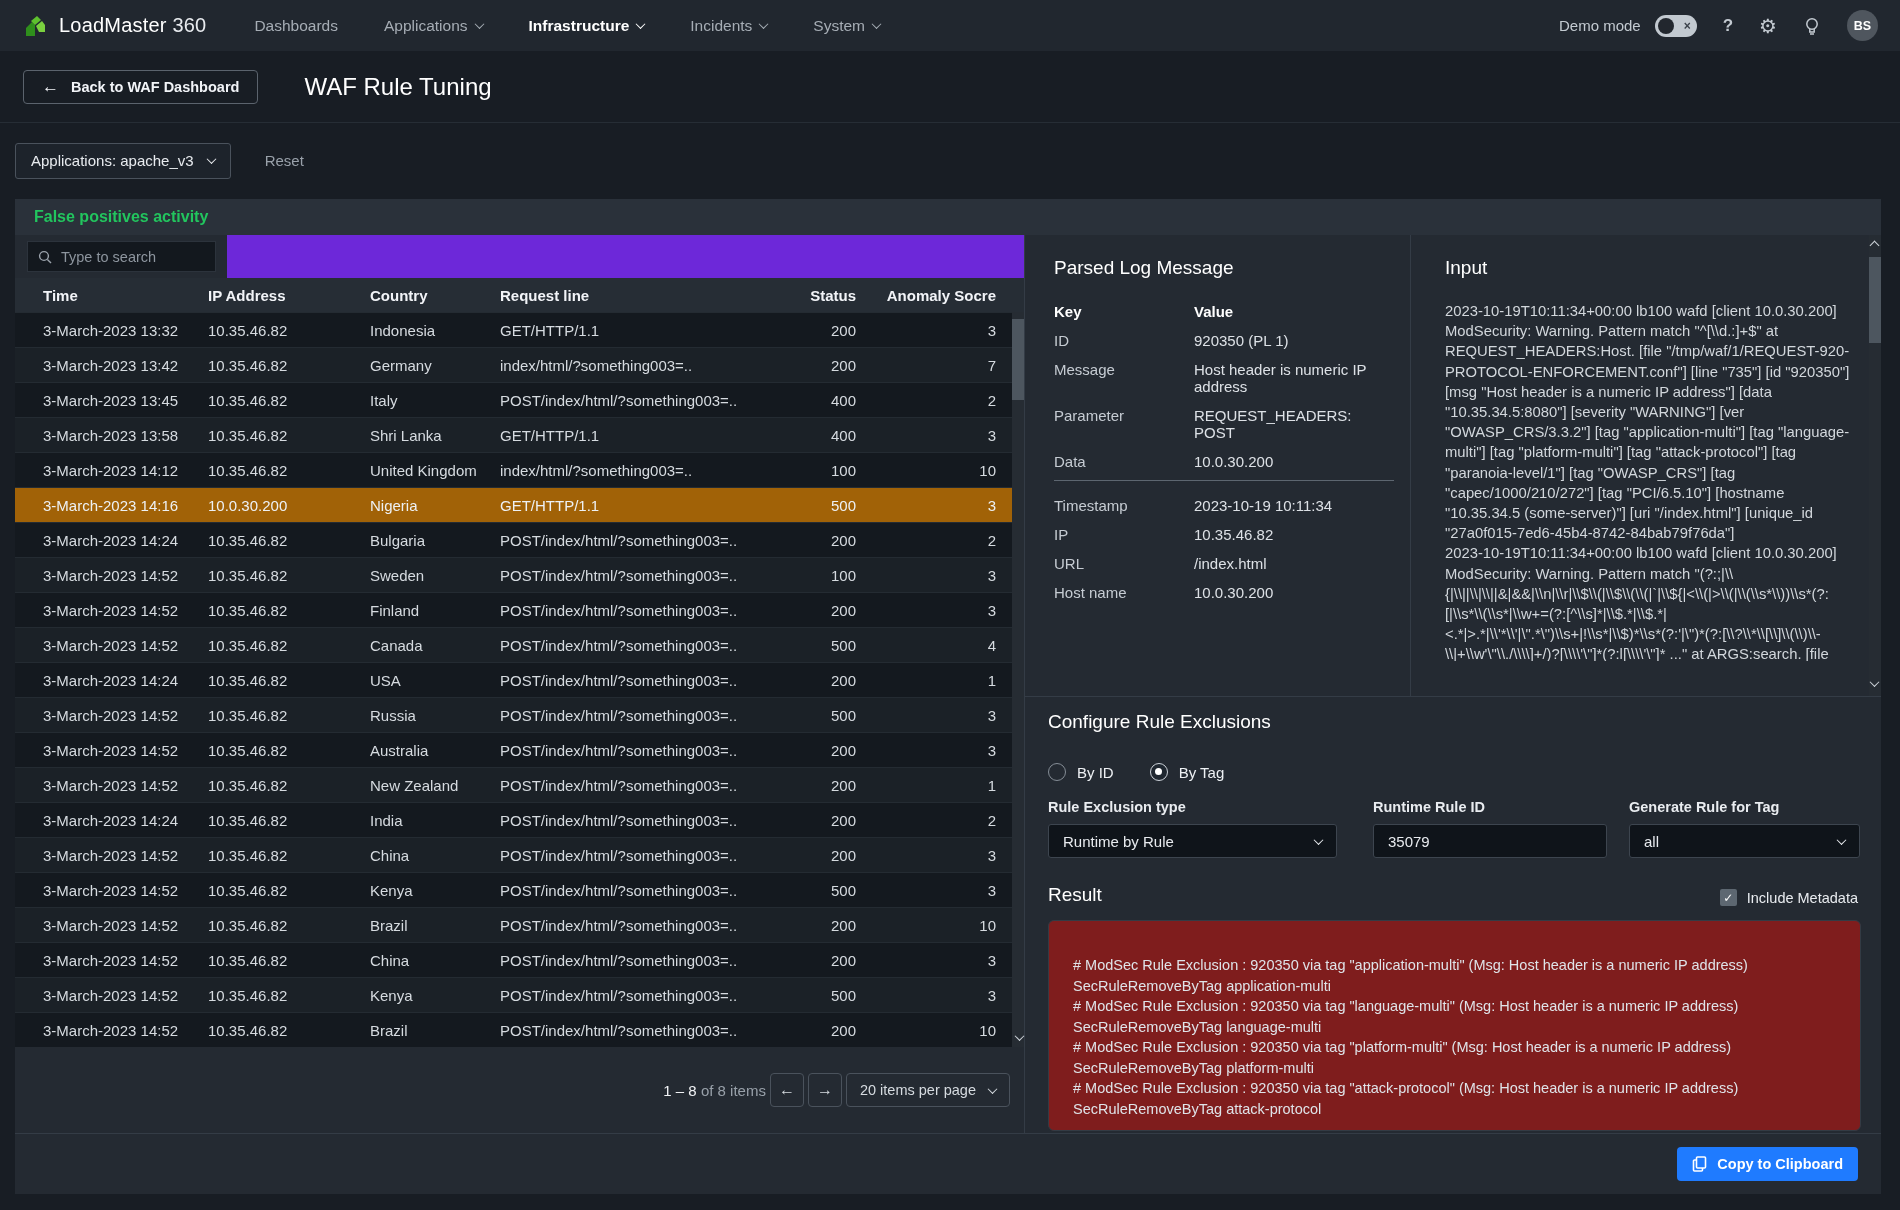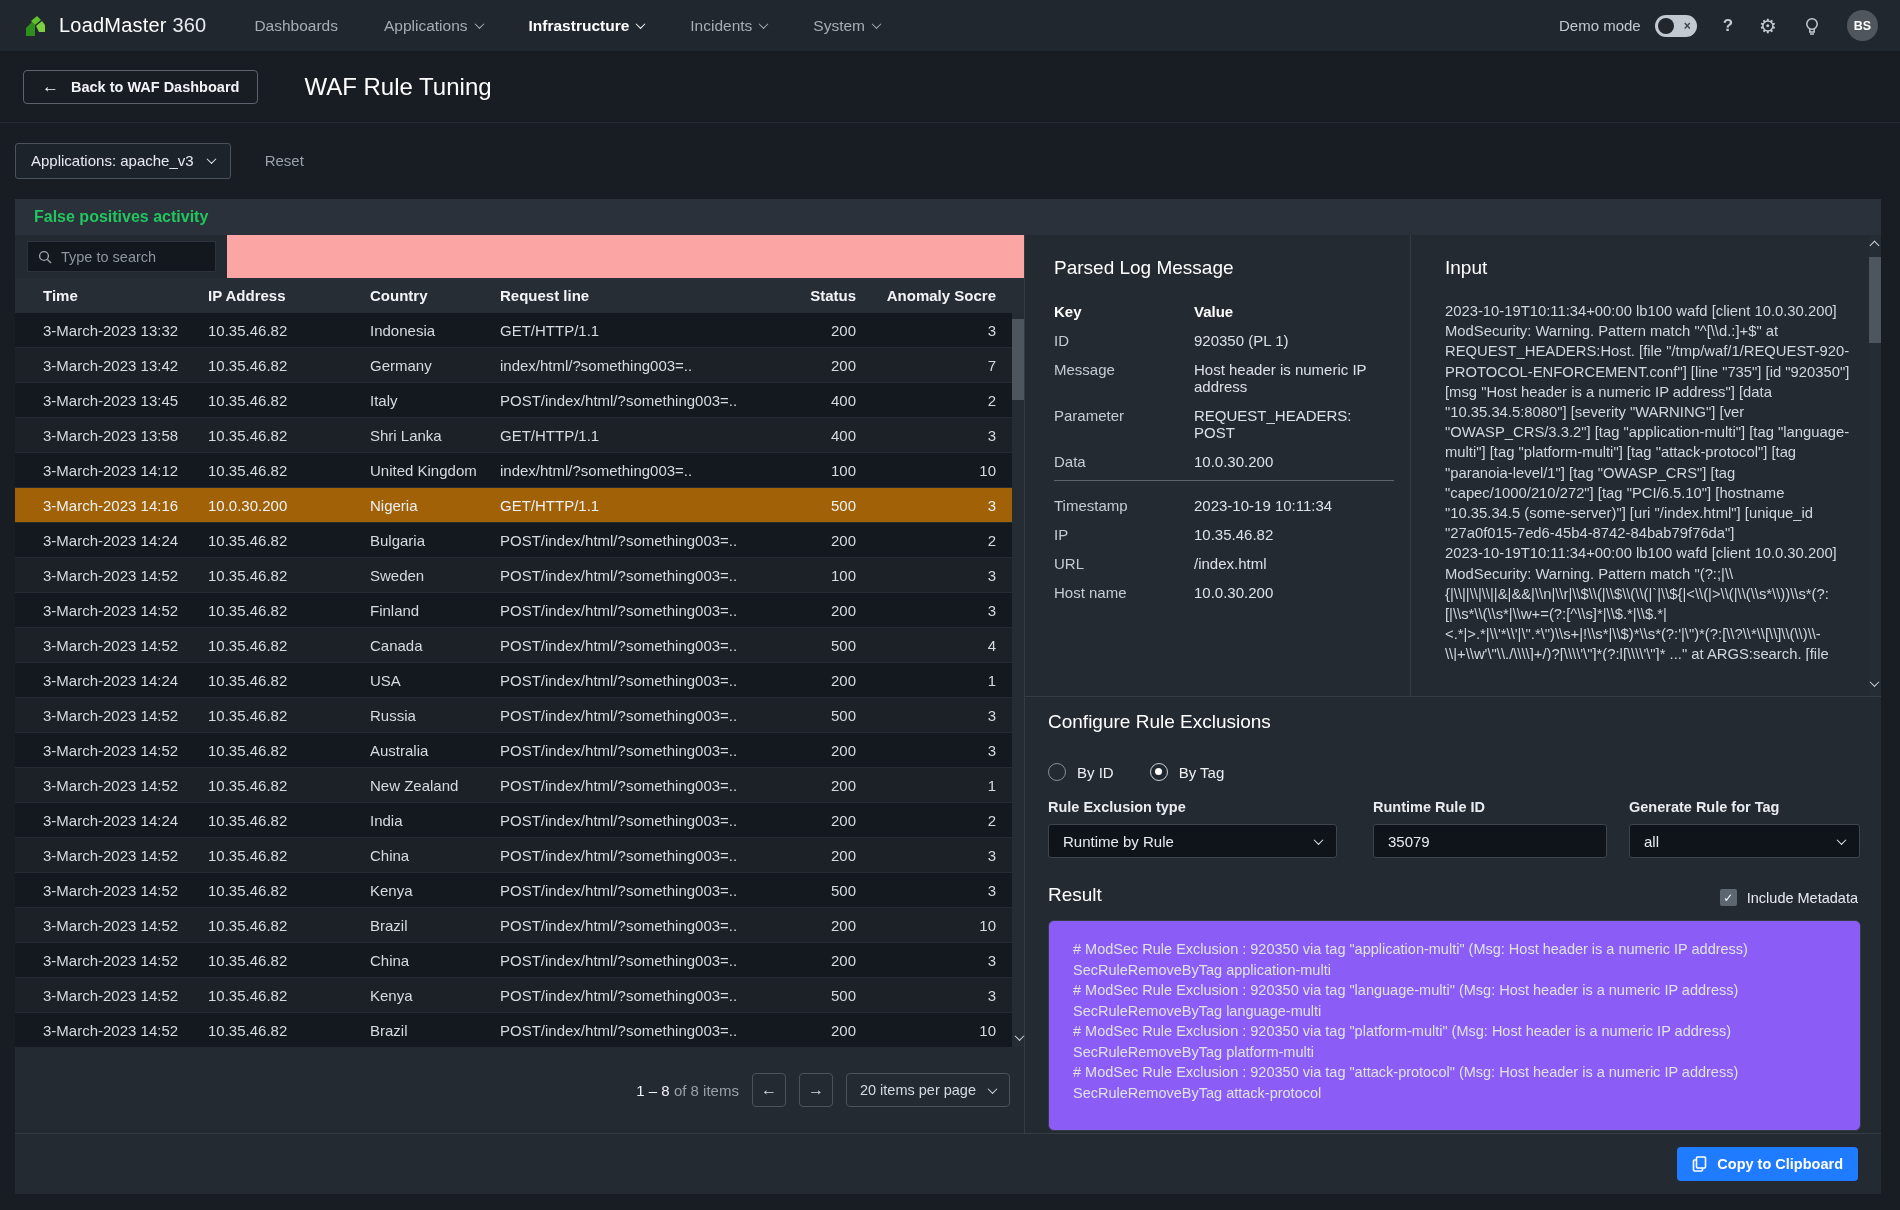--- a/index.html
+++ b/index.html
@@ -41,41 +41,41 @@
     display:flex; align-items:center; gap:14px; padding:0 15px; font-size:15px; color:#e8ebef; cursor:pointer; }
   .reset-link { font-size:15px; color:#99a1aa; cursor:pointer; }
 
   
   #panel { position:absolute; left:15px; top:199px; width:1866px; height:995px; background:#242a32; display:flex; flex-direction:column; }
   .panel-head { height:36px; background:#2a313a; display:flex; align-items:center; padding:0 19px;
     font-size:16px; font-weight:700; color:#22c55e; }
   .panel-content { flex:1; display:flex; min-height:0; }
   .left-col { width:1010px; display:flex; flex-direction:column; border-right:1px solid #343c46; }
 
-  .search-row { height:43px; background:#fca5a5; display:flex; }
+  .search-row { height:43px; background:#6d28d9; display:flex; }
   .search-block { width:212px; height:100%; background:#242a32; display:flex; align-items:center; padding-left:12px; }
   .search-box { width:189px; height:31px; background:#13181e; border:1px solid #2c333c;
     display:flex; align-items:center; gap:9px; padding:0 10px; }
   .search-box input { background:transparent; border:none; outline:none; color:#c8ced5;
     font-size:14.5px; width:140px; font-family:inherit; }
   .search-box input::placeholder { color:#8d959e; }
 
   .t-grid { display:grid; grid-template-columns:165px 162px 130px 260px 1fr 140px; padding:0 28px; align-items:center; }
   .t-head { height:34px; background:#262d35; font-size:15px; font-weight:700; color:#f2f4f8; }
   .t-head .num, .t-row .num { text-align:right; }
   .t-rows { position:relative; height:735px; }
   .t-row { height:35px; font-size:15px; color:#d6dbe0; border-top:1px solid #242b32; cursor:pointer; }
   .t-row.odd  { background:#14191f; }
   .t-row.even { background:#1b2127; }
   .t-row.selected { background:#a16207; color:#eef1f4; }
   .rows-scrollbar { position:absolute; right:0; top:0; bottom:0; width:12px; background:#262c33; }
   .rows-scrollbar .thumb { position:absolute; top:7px; left:0; width:12px; height:81px; background:#4d565f; }
   .rows-chev { position:absolute; right:1px; bottom:6px; color:#cfd5db; }
 
-  .pagination { height:86px; display:flex; align-items:center; justify-content:flex-end; gap:13px; padding-right:14px; }
+  .pagination { height:86px; display:flex; align-items:center; justify-content:flex-end; gap:4px; padding-right:14px; }
   .pg-count { font-size:15px; color:#f0f2f5; }
   .pg-of { color:#98a0a9; }
   .pg-btn { width:34px; height:34px; border:1px solid #4a525c; border-radius:4px; background:transparent;
     color:#d6dbe0; font-size:16px; display:flex; align-items:center; justify-content:center; cursor:pointer; }
   .pg-select { height:34px; border:1px solid #4a525c; border-radius:4px; display:flex; align-items:center;
     gap:13px; padding:0 13px; font-size:14.5px; color:#d6dbe0; cursor:pointer; }
 
   .right-col { flex:1; display:flex; flex-direction:column; min-width:0; }
   .right-top { height:462px; display:flex; border-bottom:1px solid #343c46; }
 
@@ -103,22 +103,22 @@
   .field { display:flex; flex-direction:column; gap:9px; }
   .field-label { font-size:14.5px; font-weight:700; color:#e9ecf0; }
   .field-box { height:34px; background:#0f141a; border:1px solid #3d454f; border-radius:3px;
     display:flex; align-items:center; justify-content:space-between; padding:0 14px; font-size:15px; color:#e8ebef; cursor:pointer; }
   .field-box input { background:transparent; border:none; outline:none; color:#e8ebef; font-size:15px; width:100%; font-family:inherit; }
   .f1 { width:289px; margin-right:36px; } .f2 { width:234px; margin-right:22px; } .f3 { width:231px; }
   .result-head { margin-top:26px; display:flex; align-items:flex-end; justify-content:space-between; padding-right:3px; }
   .meta-check { display:flex; align-items:center; gap:10px; font-size:14.5px; color:#e9ecf0; cursor:pointer; }
   .checkbox { width:17px; height:17px; border-radius:2px; background:#5d6771; color:#fff; font-size:12px;
     display:flex; align-items:center; justify-content:center; }
-  #result-box { margin-top:14px; height:211px; background:#8b5cf6; border:1px solid #333b44; border-radius:6px;
-    padding:18px 24px; font-size:14.5px; line-height:20.5px; color:#dfe3e8; overflow:hidden; }
+  #result-box { margin-top:14px; height:211px; background:#7f1d1d; border:1px solid #333b44; border-radius:6px;
+    padding:34px 24px; font-size:14.5px; line-height:20.5px; color:#dfe3e8; overflow:hidden; }
 
   .bottom-bar { height:61px; border-top:1px solid #343c46; display:flex; align-items:center; justify-content:flex-end; padding-right:23px; }
   .copy-btn { height:34px; background:#1f7bff; border:none; border-radius:4px; color:#ffffff;
     font-size:14.5px; font-weight:700; display:flex; align-items:center; gap:10px; padding:0 15px;
     cursor:pointer; font-family:inherit; }
 </style>
 </head>
 <body>
 
 <header class="topnav">

